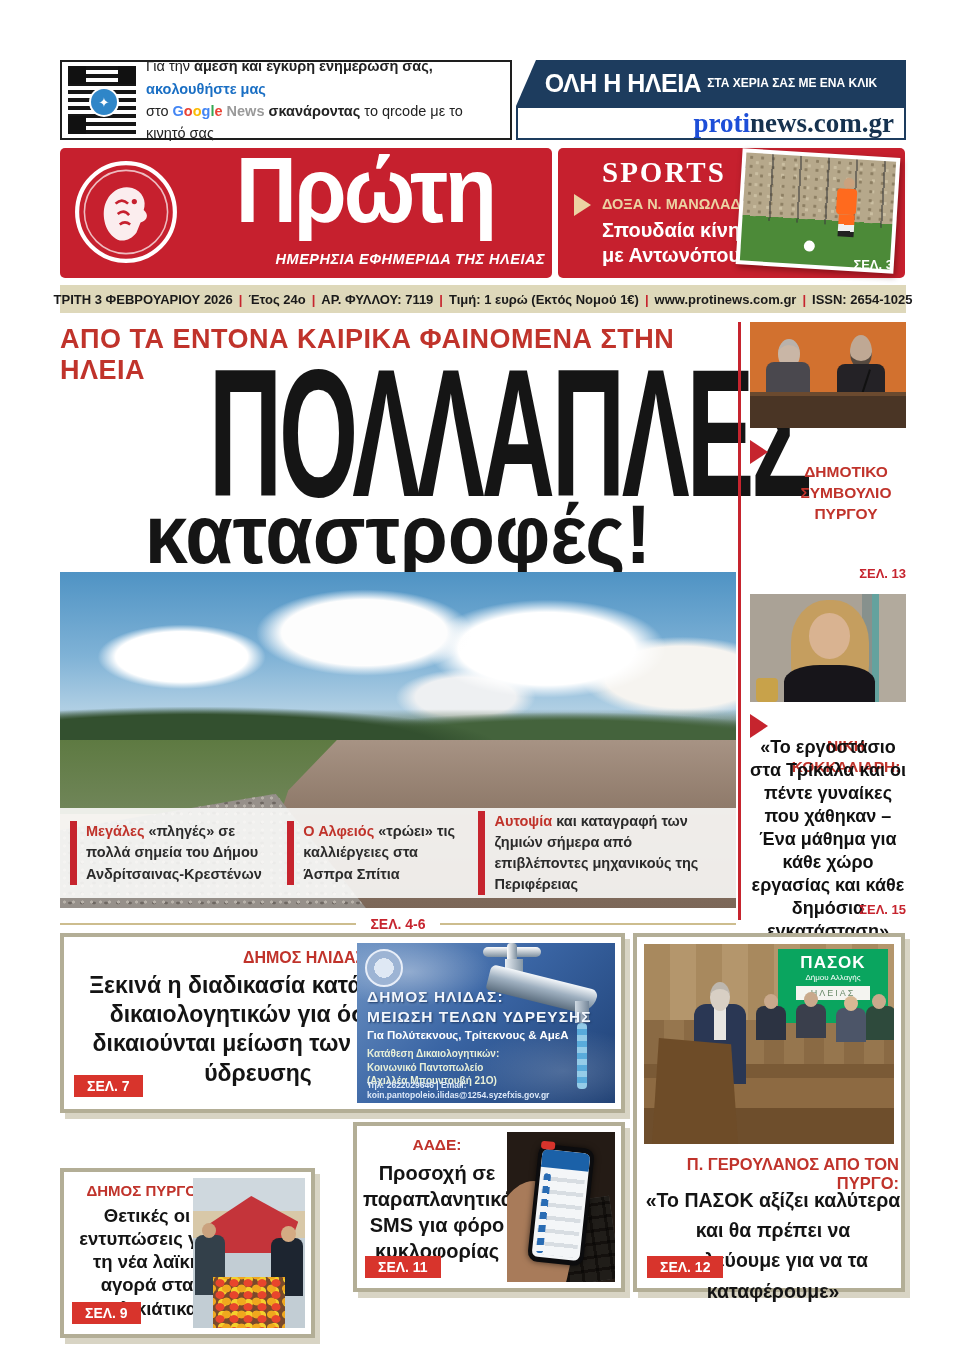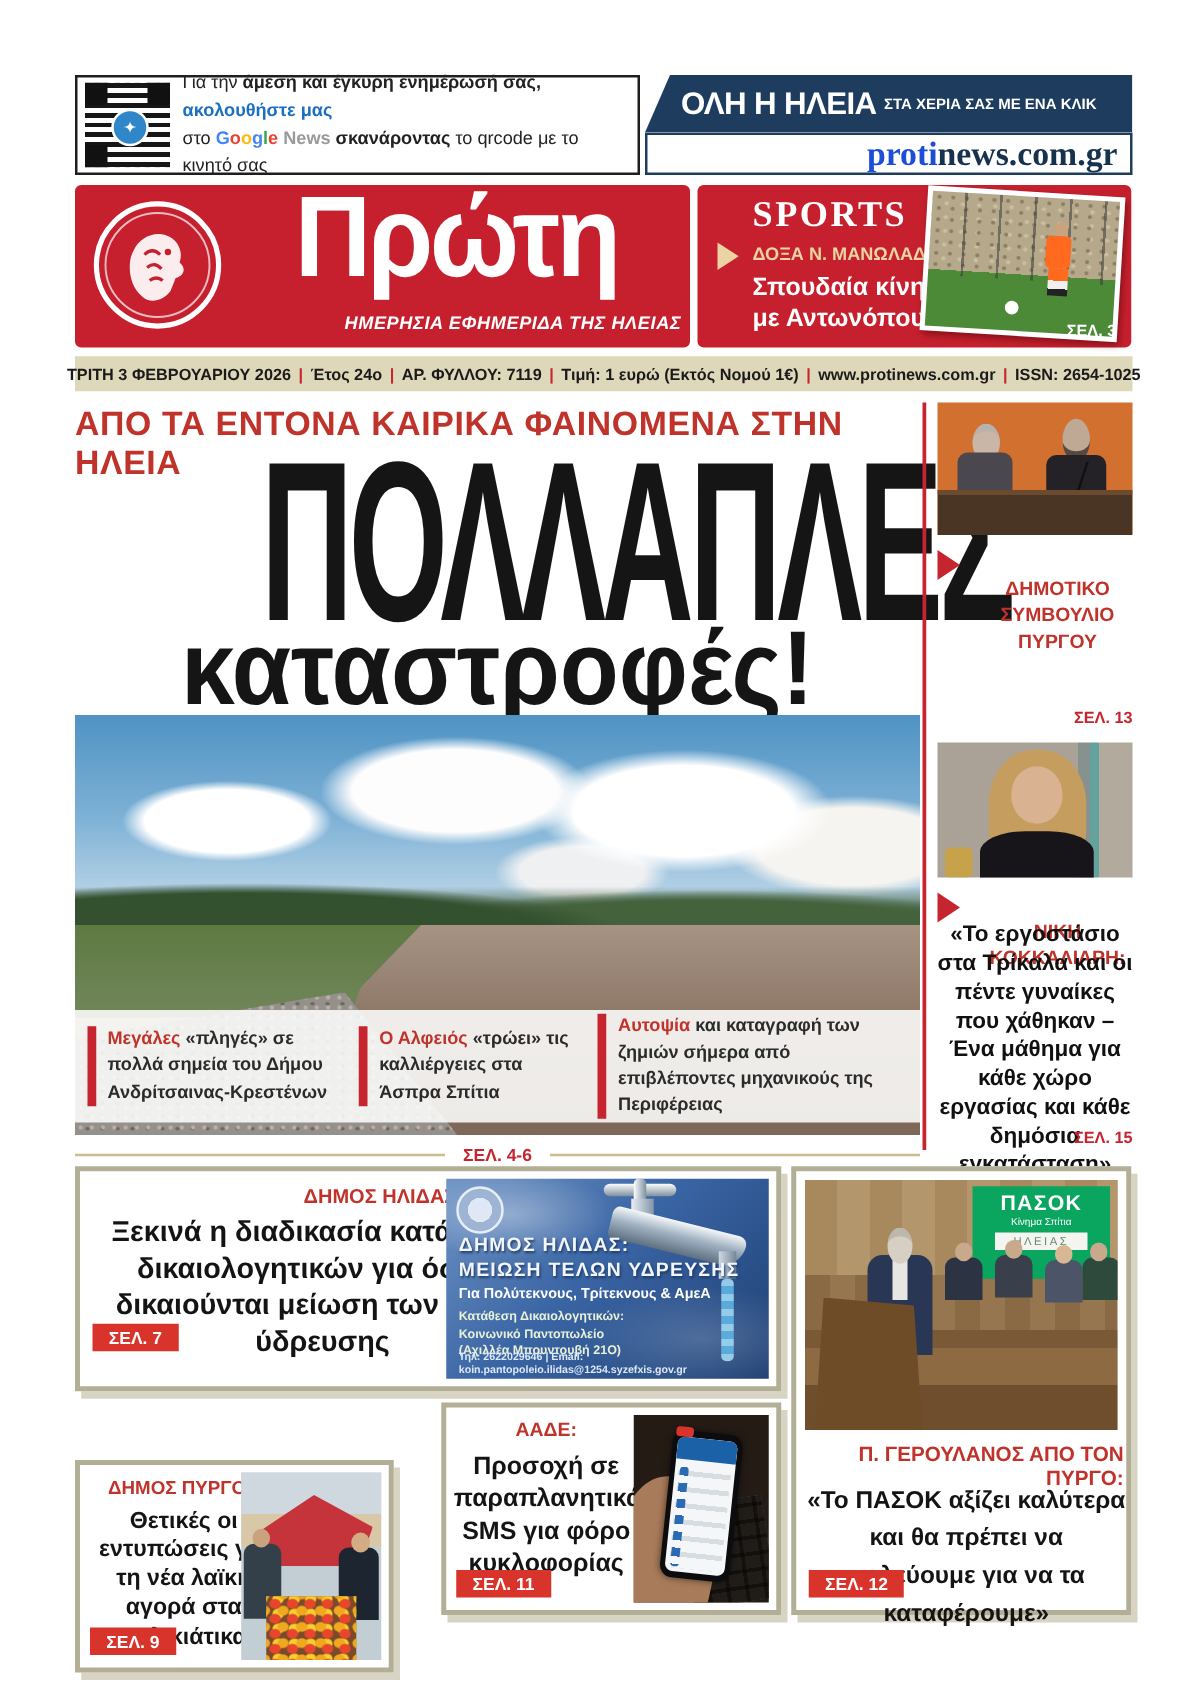--- a/index.html
+++ b/index.html
@@ -335,21 +335,21 @@
   <div class="abs side-art arrow-kick" style="top:712px;">
     <div class="tri-red"></div>
     <div class="side-kick">ΝΙΚΗ ΚΟΚΚΑΛΙΑΡΗ:</div>
   </div>
   <div class="abs side-art side-head" style="top:736px;font-size:18px;">«Το εργοστάσιο στα Τρίκαλα και οι πέντε γυναίκες που χάθηκαν – Ένα μάθημα για κάθε χώρο εργασίας και κάθε δημόσια εγκατάσταση»</div>
   <div class="abs side-art side-page" style="top:902px;">ΣΕΛ. 15</div>
 
   <div class="abs box ilida">
     <div class="abs box-kick ilida-kick">ΔΗΜΟΣ ΗΛΙΔΑΣ</div>
     <div class="abs box-head ilida-head">Ξεκινά η διαδικασία κατάθεσης δικαιολογητικών για όσους δικαιούνται μείωση των τελών ύδρευσης</div>
-    <div class="badge" style="left:10px;bottom:28px;">ΣΕΛ. 7</div>
+    <div class="badge" style="left:10px;bottom:12px;">ΣΕΛ. 7</div>
     <div class="abs ad">
       <div class="ad-logo"></div>
       <div class="faucet-handle"></div>
       <div class="faucet-handle-v"></div>
       <div class="faucet-neck"></div>
       <div class="faucet-body"></div>
       <div class="faucet-spout"></div>
       <div class="water"></div>
       <div class="ad-title">
         <span>ΔΗΜΟΣ ΗΛΙΔΑΣ:</span><br>
@@ -363,21 +363,21 @@
       </div>
       <div class="ad-contact">Τηλ: 2622029646 | Email: koin.pantopoleio.ilidas@1254.syzefxis.gov.gr</div>
     </div>
   </div>
 
   <div class="abs box geroulanos">
     <div class="pasok-photo">
       <div class="pp-top"></div>
       <div class="pp-screen">
         <div class="l1">ΠΑΣΟΚ</div>
-        <div class="l2">Κίνημα Σπίτια</div>
+        <div class="l2">Δήμου Αλλαγής</div>
         <div class="pp-chip">ΗΛΕΙΑΣ</div>
       </div>
       <div class="pp-person" style="left:112px;top:62px;"></div>
       <div class="pp-head" style="left:120px;top:50px;"></div>
       <div class="pp-person" style="left:152px;top:60px;background:#3a3f4c;"></div>
       <div class="pp-head" style="left:160px;top:48px;"></div>
       <div class="pp-person" style="left:192px;top:64px;background:#4c5568;"></div>
       <div class="pp-head" style="left:200px;top:52px;background:#d8b894;"></div>
       <div class="pp-person" style="left:222px;top:62px;background:#2e4a3c;"></div>
       <div class="pp-head" style="left:228px;top:50px;"></div>

